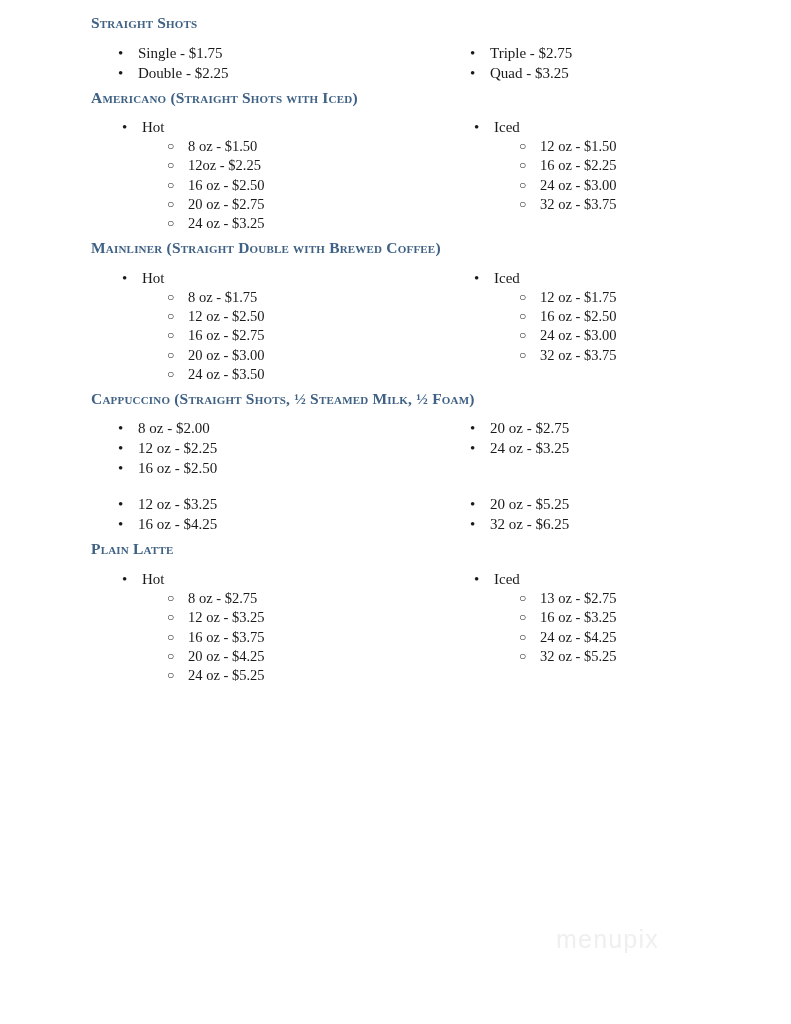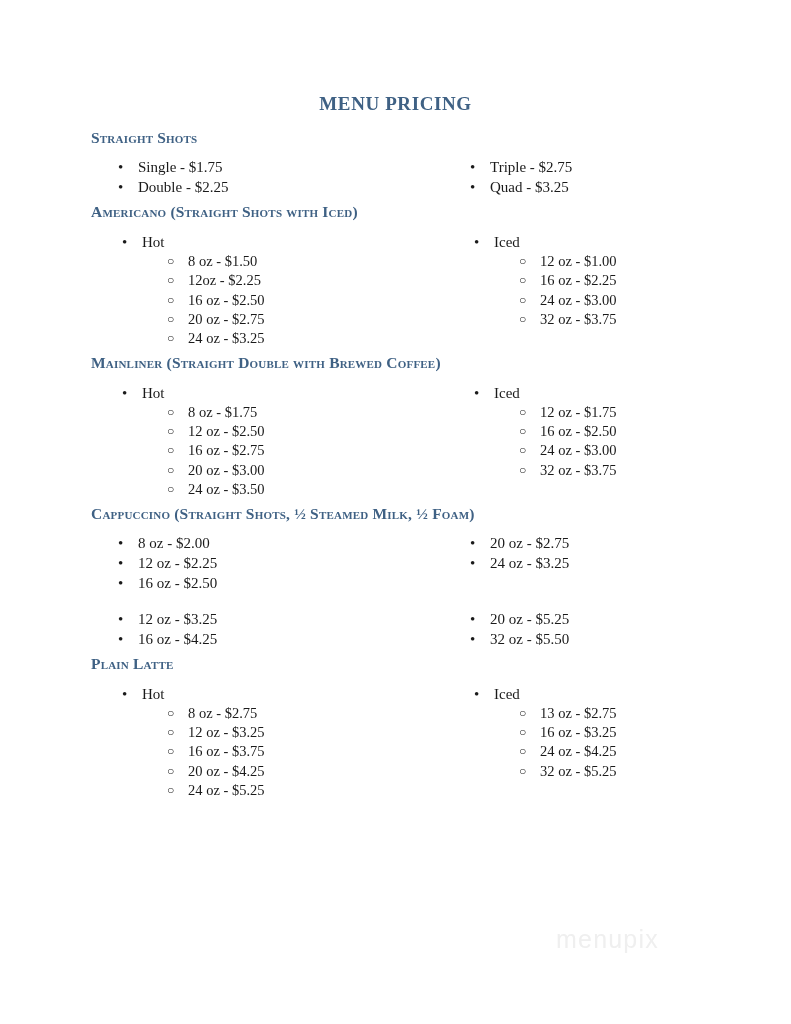--- a/index.html
+++ b/index.html
@@ -123,21 +123,20 @@
     letter-spacing: 1.2px;
     color: #efefef;
     user-select: none;
   }
 </style>
 </head>
 <body>
 
 <div class="page">
 
-  <h1 class="doc-title">MENU PRICING</h1>
 
   <div class="spacer-md"></div>
 
   <div id="sections-root">
       <div class="section">
         <div class="section-heading">Straight Shots</div>
         <div class="spacer-sm"></div>
         <div class="columns" style="height: 40px;">
           <div class="col col-left" style="position: relative;">
             <ul class="lvl1 flat">
@@ -167,21 +166,21 @@
                 <li><span class="bullet-o">○</span><span>16 oz - $2.50</span></li>
                 <li><span class="bullet-o">○</span><span>20 oz - $2.75</span></li>
                 <li><span class="bullet-o">○</span><span>24 oz - $3.25</span></li>
               </ul>
             </ul>
           </div>
           <div class="col col-right">
             <ul class="lvl1">
               <li><span class="bullet">•</span><span>Iced</span></li>
               <ul class="lvl2">
-                <li><span class="bullet-o">○</span><span>12 oz - $1.00</span></li>
+                <li><span class="bullet-o">○</span><span>12 oz - $1.50</span></li>
                 <li><span class="bullet-o">○</span><span>16 oz - $2.25</span></li>
                 <li><span class="bullet-o">○</span><span>24 oz - $3.00</span></li>
                 <li><span class="bullet-o">○</span><span>32 oz - $3.75</span></li>
               </ul>
             </ul>
           </div>
         </div>
         <div class="spacer-xs"></div>
       </div>
       <div class="section">
@@ -239,21 +238,21 @@
         <div class="columns" style="height: 40px;">
           <div class="col col-left" style="position: relative;">
             <ul class="lvl1 flat">
               <li><span class="bullet">•</span><span>12 oz - $3.25</span></li>
               <li><span class="bullet">•</span><span>16 oz - $4.25</span></li>
             </ul>
           </div>
           <div class="col col-right">
             <ul class="lvl1 flat">
               <li><span class="bullet">•</span><span>20 oz - $5.25</span></li>
-              <li><span class="bullet">•</span><span>32 oz - $5.50</span></li>
+              <li><span class="bullet">•</span><span>32 oz - $6.25</span></li>
             </ul>
           </div>
         </div>
         <div class="spacer-xs"></div>
       </div>
       <div class="section">
         <div class="section-heading">Plain Latte</div>
         <div class="spacer-sm"></div>
         <div class="columns" style="height: 116px;">
           <div class="col col-left" style="position: relative;">

